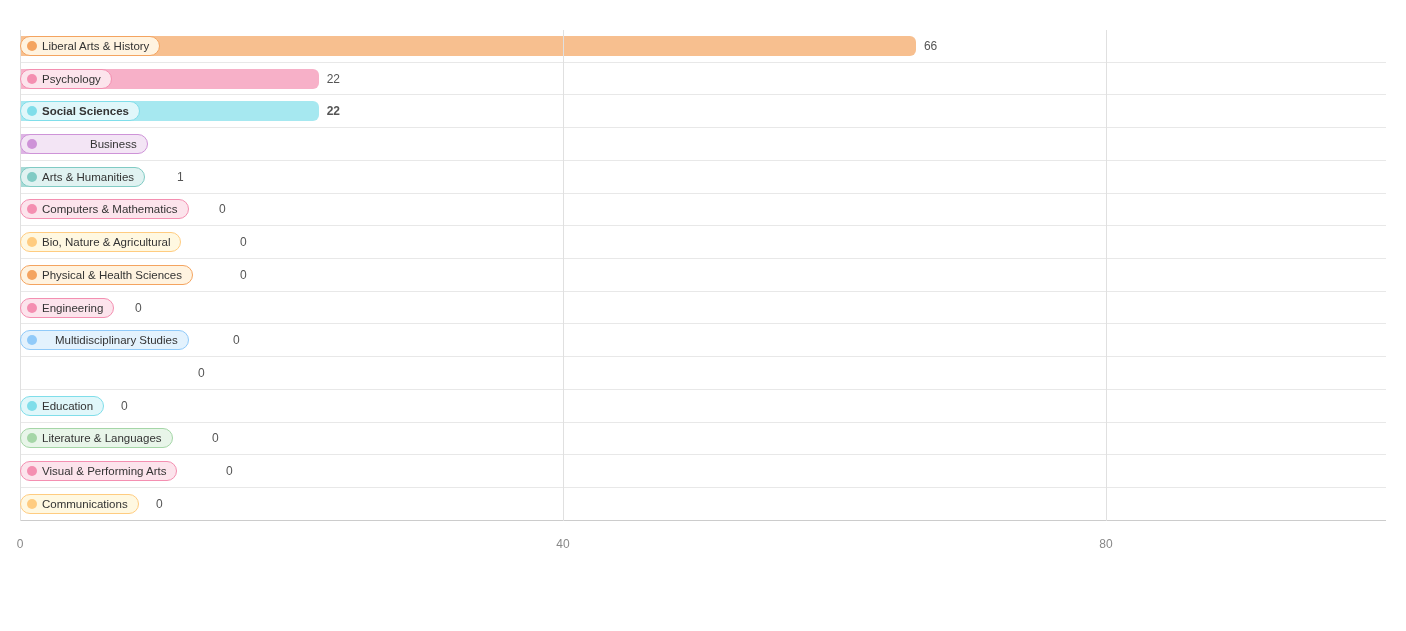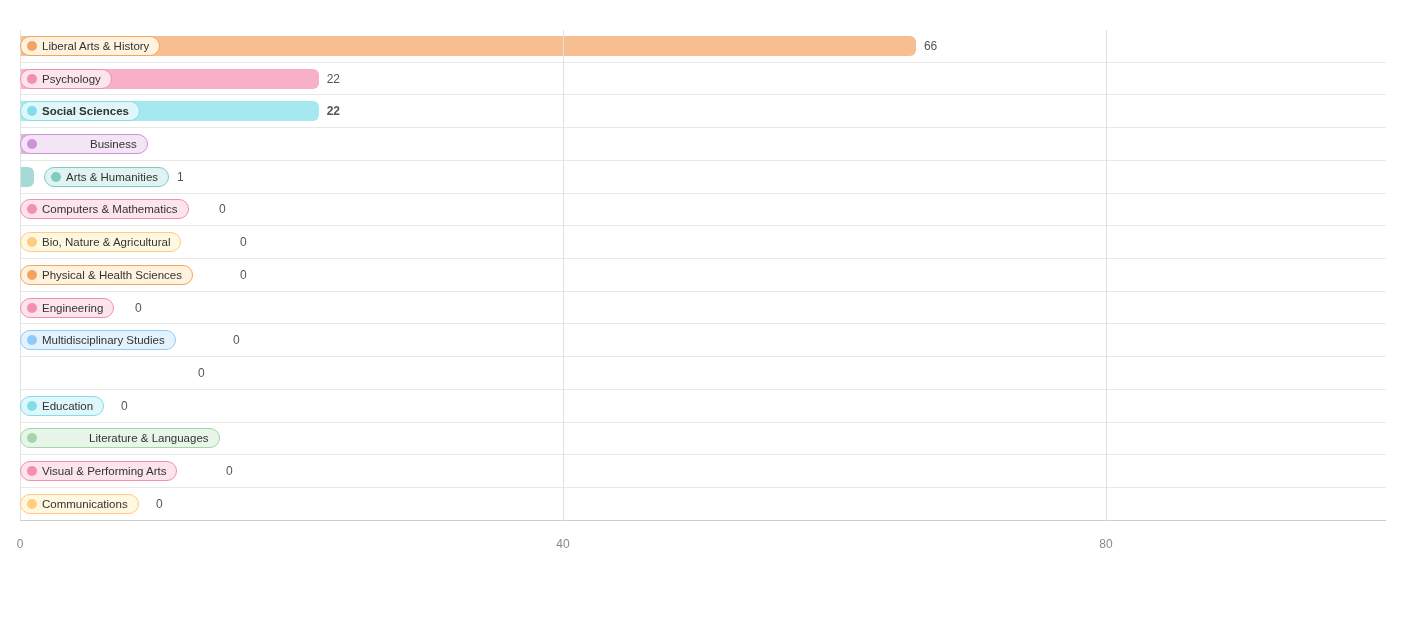--- a/index.html
+++ b/index.html
@@ -163,21 +163,21 @@
             <div class="label-pill" style="background: rgb(243, 229, 245); border-color: rgb(206, 147, 216); gap: 48px;">
               <div class="label-dot" style="background: rgb(206, 147, 216);"></div>
               <span>Business</span>
             </div>
           </div>
           <div class="bar-value" style="left: 94px;">1</div>
         </div>
         <div class="bar-row" style="height: 6.66667%;">
           <div class="bar-graphic" style="width: 13.575px; left: 0px; background: rgb(128, 203, 196); opacity: 0.7;"></div>
           <div class="bar-label">
-            <div class="label-pill" style="background: rgb(224, 242, 241); border-color: rgb(128, 203, 196); margin-left: 24px;">
+            <div class="label-pill" style="background: rgb(224, 242, 241); border-color: rgb(128, 203, 196);">
               <div class="label-dot" style="background: rgb(128, 203, 196);"></div>
               <span>Arts &amp; Humanities</span>
             </div>
           </div>
           <div class="bar-value" style="left: 157px;">1</div>
         </div>
         <div class="bar-row" style="height: 6.66667%;">
           <div class="bar-graphic" style="width: 0px; left: 0px; background: rgb(244, 143, 177); opacity: 0.7;"></div>
           <div class="bar-label">
             <div class="label-pill" style="background: rgb(252, 228, 236); border-color: rgb(244, 143, 177);">
@@ -213,21 +213,21 @@
             <div class="label-pill" style="background: rgb(252, 228, 236); border-color: rgb(244, 143, 177);">
               <div class="label-dot" style="background: rgb(244, 143, 177);"></div>
               <span>Engineering</span>
             </div>
           </div>
           <div class="bar-value" style="left: 115px;">0</div>
         </div>
         <div class="bar-row" style="height: 6.66667%;">
           <div class="bar-graphic" style="width: 0px; left: 0px; background: rgb(144, 202, 249); opacity: 0.7;"></div>
           <div class="bar-label">
-            <div class="label-pill" style="background: rgb(227, 242, 253); border-color: rgb(144, 202, 249);">
+            <div class="label-pill" style="background: rgb(227, 242, 253); border-color: rgb(144, 202, 249); gap: 13px;">
               <div class="label-dot" style="background: rgb(144, 202, 249);"></div>
               <span>Multidisciplinary Studies</span>
             </div>
           </div>
           <div class="bar-value" style="left: 213px;">0</div>
         </div>
         <div class="bar-row" style="height: 6.66667%;">
           <div class="bar-graphic" style="width: 0px; left: 0px; background: rgb(206, 147, 216); opacity: 0.7;"></div>
           <div class="bar-value" style="left: 178px;">0</div>
         </div>
@@ -237,21 +237,21 @@
             <div class="label-pill" style="background: rgb(224, 247, 250); border-color: rgb(128, 222, 234);">
               <div class="label-dot" style="background: rgb(128, 222, 234);"></div>
               <span>Education</span>
             </div>
           </div>
           <div class="bar-value" style="left: 101px;">0</div>
         </div>
         <div class="bar-row" style="height: 6.66667%;">
           <div class="bar-graphic" style="width: 0px; left: 0px; background: rgb(165, 214, 167); opacity: 0.7;"></div>
           <div class="bar-label">
-            <div class="label-pill" style="background: rgb(232, 245, 233); border-color: rgb(165, 214, 167); gap: 47px;">
+            <div class="label-pill" style="background: rgb(232, 245, 233); border-color: rgb(165, 214, 167);">
               <div class="label-dot" style="background: rgb(165, 214, 167);"></div>
               <span>Literature &amp; Languages</span>
             </div>
           </div>
           <div class="bar-value" style="left: 192px;">0</div>
         </div>
         <div class="bar-row" style="height: 6.66667%; padding-left: 36px;">
           <div class="bar-graphic" style="width: 0px; left: 0px; background: rgb(244, 143, 177); opacity: 0.7;"></div>
           <div class="bar-label">
             <div class="label-pill" style="background: rgb(252, 228, 236); border-color: rgb(244, 143, 177);">

